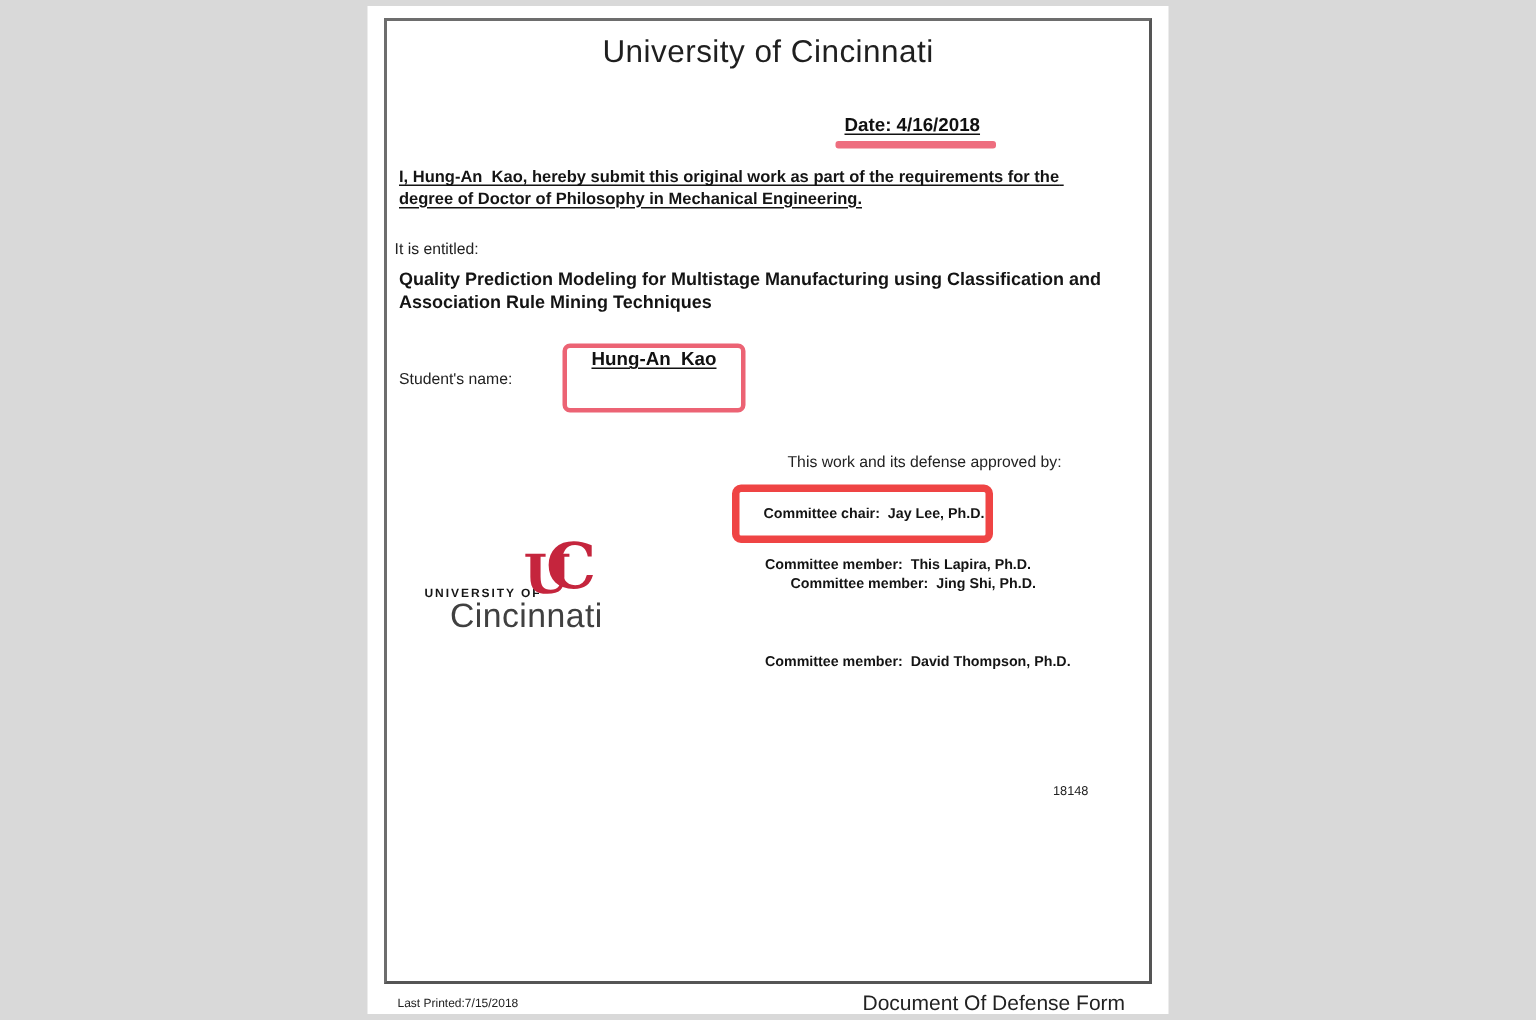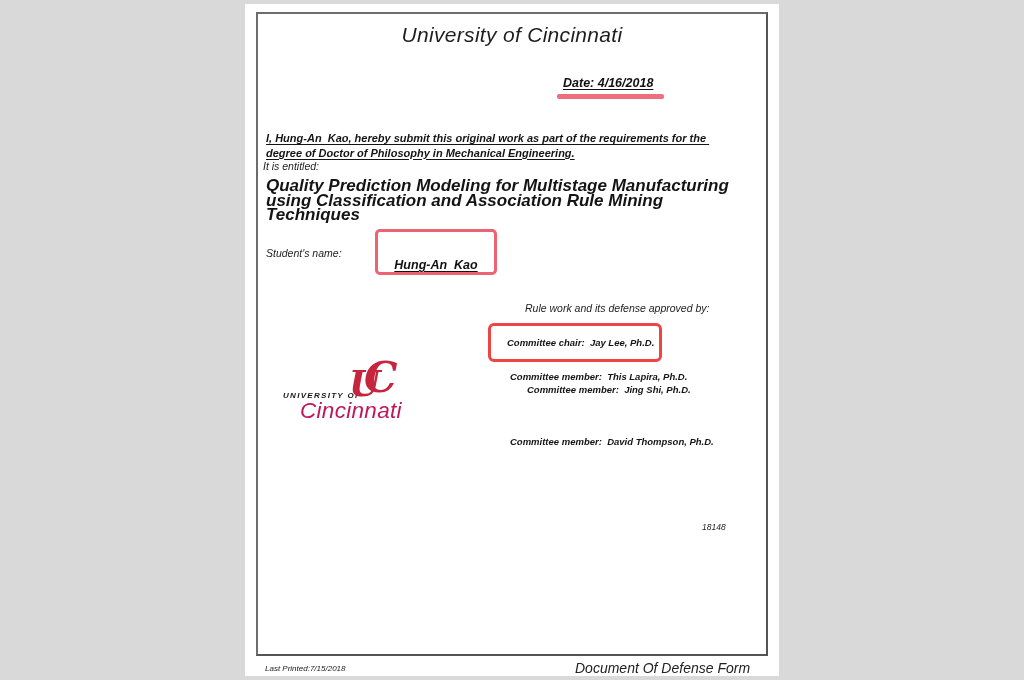--- a/index.html
+++ b/index.html
@@ -10,21 +10,20 @@
     overflow: hidden;
     background: #d9d9d9;
     font-family: "Liberation Sans", sans-serif;
     color: #1a1a1a;
   }
   .stage {
     position: relative;
     width: 1024px;
     height: 664px;
     background: #d9d9d9;
-    font-style: italic;
   }
   .page {
     position: absolute;
     left: 245px;
     top: 4px;
     width: 534px;
     height: 672px;
     background: #ffffff;
   }
   .frame {
@@ -73,35 +72,34 @@
     left: 21px;
     top: 107px;
     width: 470px;
     font-size: 11px;
     font-weight: bold;
     line-height: 14.5px;
     text-decoration: underline;
     text-underline-offset: 2px;
     color: #141414;
     white-space: pre-wrap;
-    margin-top: 20px;
   }
   .entitled {
     position: absolute;
     left: 18px;
     top: 156px;
     font-size: 10.5px;
     color: #222;
   }
   .thesis {
     position: absolute;
     left: 21px;
     top: 175px;
     width: 475px;
-    font-size: 17px;
+    font-size: 12px;
     font-weight: bold;
     line-height: 14.5px;
     color: #141414;
   }
   .student-label {
     position: absolute;
     left: 21px;
     top: 243px;
     font-size: 10.5px;
     color: #222;
@@ -110,21 +108,21 @@
     position: absolute;
     left: 130px;
     top: 225px;
     width: 122px;
     height: 46px;
     box-sizing: border-box;
     border: 3px solid #ec6374;
     border-radius: 5px;
     background: #fff;
     display: flex;
-    align-items: flex-end;
+    align-items: flex-start;
     justify-content: center;
   }
   .name-box .student-name {
     font-size: 12.5px;
     font-weight: bold;
     text-decoration: underline;
     text-underline-offset: 2px;
     white-space: pre;
     color: #111;
   }
@@ -135,21 +133,21 @@
     font-size: 10.5px;
     color: #222;
   }
   .chair-box {
     position: absolute;
     left: 243px;
     top: 319px;
     width: 174px;
     height: 39px;
     box-sizing: border-box;
-    border: 3px solid #ef4444;
+    border: 5px solid #ef4444;
     border-radius: 6px;
     background: #fff;
     display: flex;
     align-items: center;
     padding-left: 16px;
   }
   .chair-box .chair-text {
     font-size: 9.5px;
     font-weight: bold;
     white-space: pre;
@@ -198,21 +196,21 @@
     top: 1px;
     font-size: 42px;
     line-height: 1;
   }
   .logo-cincinnati {
     position: absolute;
     left: 55px;
     top: 394px;
     font-size: 22.5px;
     letter-spacing: 0.3px;
-    color: #be185d;
+    color: #404040;
   }
   .form-number {
     position: absolute;
     left: 457px;
     top: 518px;
     font-size: 8.5px;
     color: #222;
   }
   .footer-left {
     position: absolute;
@@ -247,21 +245,21 @@
     <div class="entitled">It is entitled:</div>
 
     <div class="thesis">Quality Prediction Modeling for Multistage Manufacturing using Classification and Association Rule Mining Techniques</div>
 
     <div class="student-label">Student's name:</div>
 
     <div class="name-box">
       <span class="student-name">Hung-An  Kao</span>
     </div>
 
-    <div class="approved-heading">Rule work and its defense approved by:</div>
+    <div class="approved-heading">This work and its defense approved by:</div>
 
     <div class="chair-box">
       <span class="chair-text">Committee chair:  Jay Lee, Ph.D.</span>
     </div>
 
     <div class="member m0">Committee member:  This Lapira, Ph.D.</div>
     <div class="member m1">Committee member:  Jing Shi, Ph.D.</div>
     <div class="member m2">Committee member:  David Thompson, Ph.D.</div>
 
     <div class="logo-universityof">UNIVERSITY OF</div>

